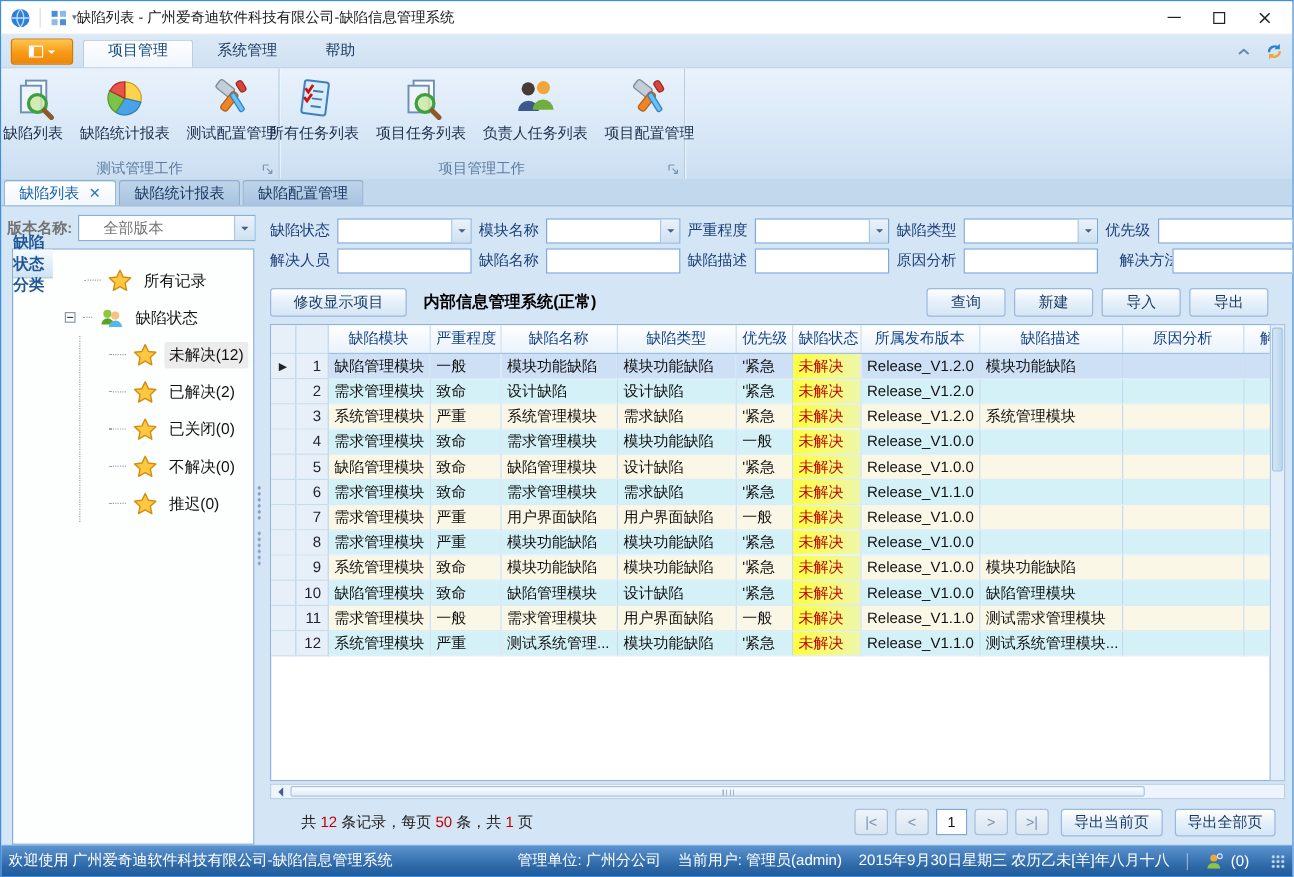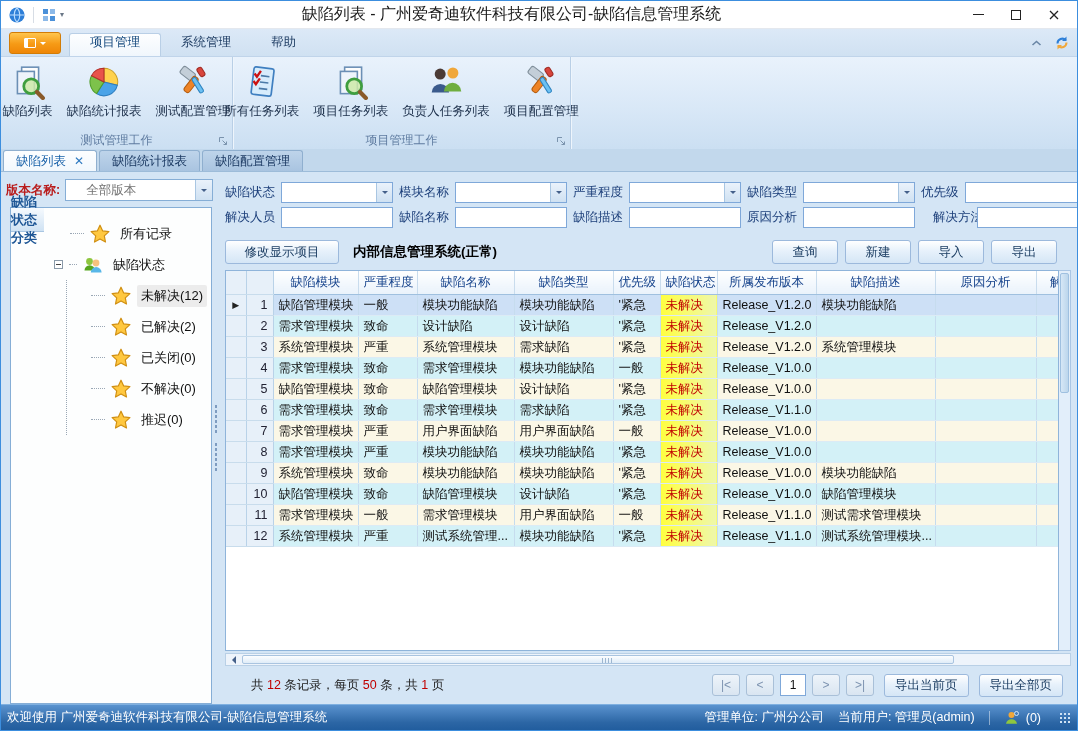--- a/index.html
+++ b/index.html
@@ -4,21 +4,21 @@
 <style>
   * { margin:0; padding:0; box-sizing:border-box; }
   html,body { background:#9db8d2; }
   body { font-family:"Liberation Sans","DejaVu Sans",sans-serif; font-size:12px; color:#222; }
   .window { width:1078px; height:731px; border:1px solid #3c8ede; background:#d4e5f5; display:flex; flex-direction:column; position:relative; overflow:hidden; }
 
   
   .titlebar { height:28px; background:#ffffff; display:flex; align-items:center; padding:0 4px 0 7px; border-bottom:1px solid #e4e8ee; }
   .tb-sep { width:1px; height:16px; background:#d7dde5; margin:0 7px; }
   .qat-drop { color:#6a7787; font-size:8px; margin-left:3px; }
-  .win-title { flex:1; text-align:center; font-size:16px; color:#1a1a1a; }
+  .win-title { flex:1; font-size:12px; color:#1a1a1a; }
   .win-controls { display:flex; }
   .wc { width:38px; height:24px; display:flex; align-items:center; justify-content:center; cursor:default; }
   .wc-min i { display:block; width:11px; border-top:1px solid #222; }
   .wc-max i { display:block; width:10px; height:10px; border:1px solid #222; }
   .wc-close svg { display:block; }
 
   
   .ribbon-tabs { height:28px; background:linear-gradient(#dcE9f7,#d0e1f2); display:flex; align-items:flex-end; padding:0 6px; border-bottom:1px solid #c0d4ea; }
   .app-btn { width:52px; height:22px; margin:0 8px 2px 2px; border-radius:3px; background:linear-gradient(#ffc54d,#f69a15 55%,#ef8607); border:1px solid #d27c06; display:flex; align-items:center; justify-content:center; gap:4px; }
   .app-btn .bars { width:12px; height:10px; border:1px solid #fff; border-radius:1px; background:linear-gradient(90deg,#fff 0 3px,transparent 3px); }
@@ -40,21 +40,21 @@
   
   .doc-tabs { height:23px; background:#c2d8ec; display:flex; align-items:flex-end; padding-left:2px; border-bottom:1px solid #9dbcd9; }
   .dtab { height:21px; display:flex; align-items:center; gap:8px; padding:0 12px; margin-right:2px; background:linear-gradient(#bed4ea,#a9c4e0); border:1px solid #8fafcf; border-bottom:none; border-radius:3px 3px 0 0; color:#1c3a63; font-size:12.5px; }
   .dtab.active { background:linear-gradient(#fdfeff,#f2f8fd); color:#1760a8; }
   .dtab .close { color:#2d79c0; font-weight:bold; font-size:12px; }
 
   
   .content { flex:1; display:flex; min-height:0; }
   .sidebar { width:212px; display:flex; flex-direction:column; padding:5px 0 0 5px; }
   .version-row { display:flex; align-items:center; gap:5px; height:26px; }
-  .version-row .vlbl { font-weight:bold; color:#b91c1c; font-size:12.5px; }
+  .version-row .vlbl { font-weight:bold; color:#737373; font-size:12.5px; }
   .combo { background:#fff; border:1px solid #86aed6; height:22px; display:flex; align-items:center; position:relative; }
   .combo .val { flex:1; padding:0 20px; font-size:12.5px; color:#737373; }
   .combo .cbtn { width:17px; height:100%; background:linear-gradient(#eaf2fb,#cfe1f2); border-left:1px solid #a9c6e2; display:flex; align-items:center; justify-content:center; }
   .tri-down { width:0; height:0; border:3.5px solid transparent; border-top-color:#44608a; margin-top:3px; }
   .side-panel { flex:1; margin:4px 1px 0 4px; border:1px solid #86aed6; background:#fdfefe; display:flex; flex-direction:row; min-height:0;justify-content:space-between; }
   .panel-header { height:24px; background:linear-gradient(#f6fafe,#cfe2f3); border-bottom:1px solid #a9c6e2; display:flex; align-items:center; justify-content:center; color:#1f5796; font-weight:bold; font-size:13px; }
   .tree { padding:10px 4px 4px 10px; font-size:13px; color:#111; }
   .titem { display:flex; align-items:center; gap:6px; height:31px; position:relative; }
   .titem .dots-h { width:14px; border-top:1px dotted #9aa7b5; }
   .titem.child { margin-left:24px; }
@@ -711,20 +711,21 @@
       </div>
 
     </div>
   </div>
 
   <div class="statusbar">
     <span>欢迎使用 广州爱奇迪软件科技有限公司-缺陷信息管理系统</span>
     <div class="sright">
       <span>管理单位: 广州分公司</span>
       <span>当前用户: 管理员(admin)</span>
+      <span>2015年9月30日星期三 农历乙未[羊]年八月十八</span>
       <span class="sb-sep"></span>
       <svg width="16" height="16">
           <use href="#i-person"></use>
         </svg>
       <span style="margin-left:-8px">(0)</span>
       <span class="grip"></span>
     </div>
   </div>
 
 </div>

